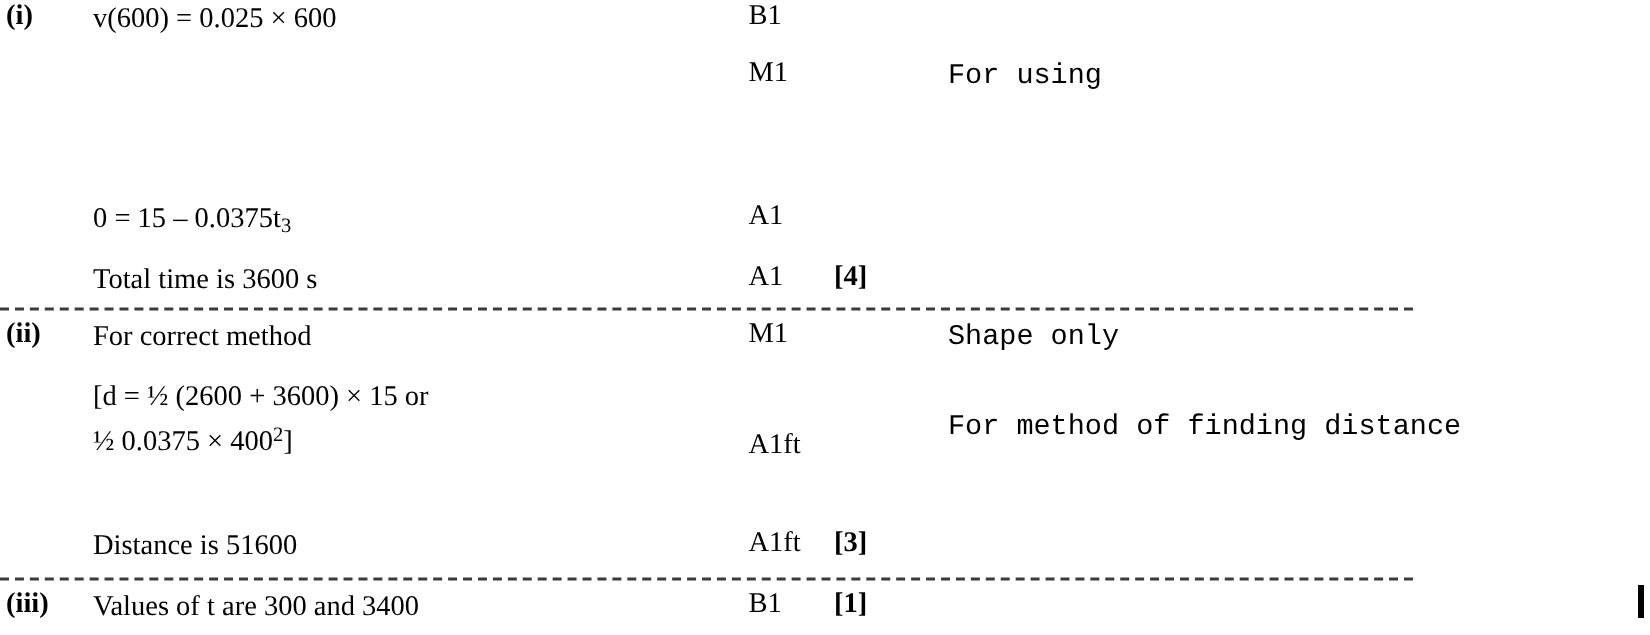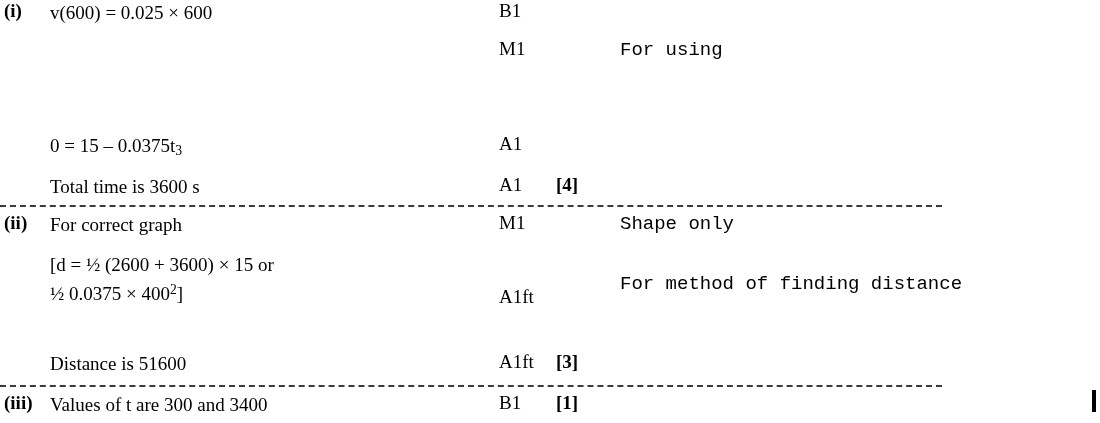--- a/index.html
+++ b/index.html
@@ -79,20 +79,21 @@
     width: 942px;
     border-top: 2px dashed #3b3b3b;
     height: 0;
   }
   .edge-tick {
     position: absolute;
     background: #000000;
   }
   .lines {
     display: block;
+    margin-left: 12px;
   }
 </style>
 </head>
 <body>
 
 <div class="sheet">
 
   <div class="row" style="top: 0px;">
     <div class="col-part">(i)</div>
     <div class="col-work lines">
@@ -127,21 +128,21 @@
     </div>
     <div class="col-mark">A1</div>
     <div class="col-total">[4]</div>
   </div>
 
   <div class="dashed-rule" style="top: 205px;"></div>
 
   <div class="row" style="top: 212px;">
     <div class="col-part">(ii)</div>
     <div class="col-work lines">
-      <div>For correct graph</div>
+      <div>For correct method</div>
     </div>
     <div class="col-mark">M1</div>
     <div class="col-total"></div>
     <div class="col-comment lines">
       <div>Shape only</div>
     </div>
   </div>
 
   <div class="row" style="top: 252px;">
     <div class="col-part"></div>

